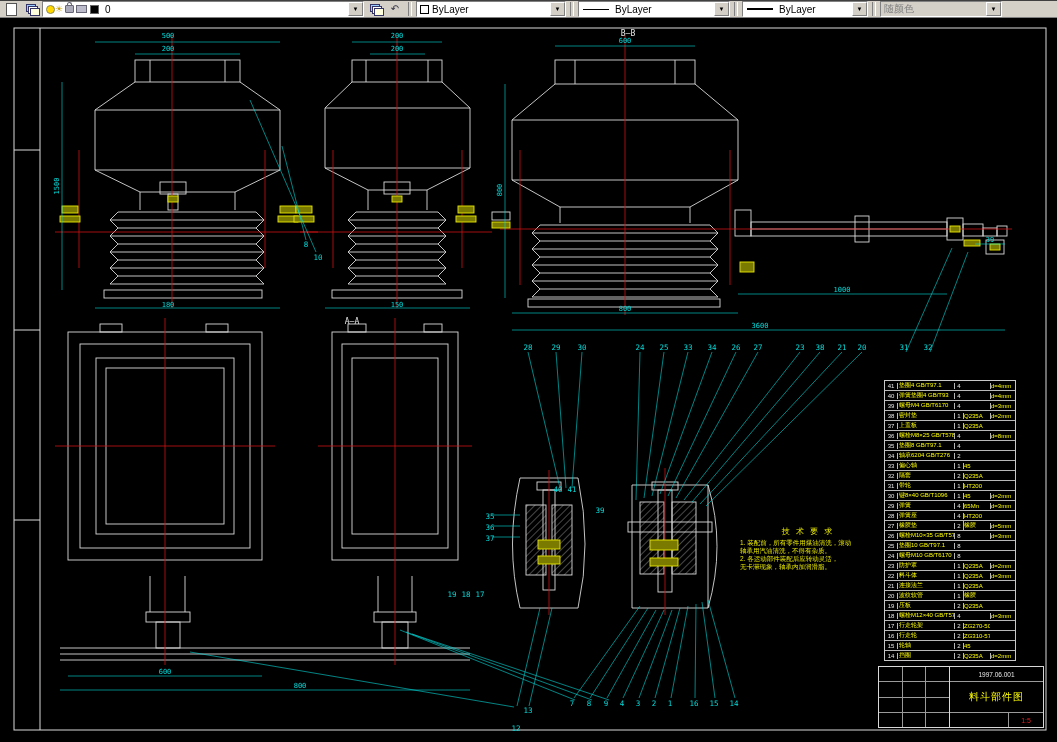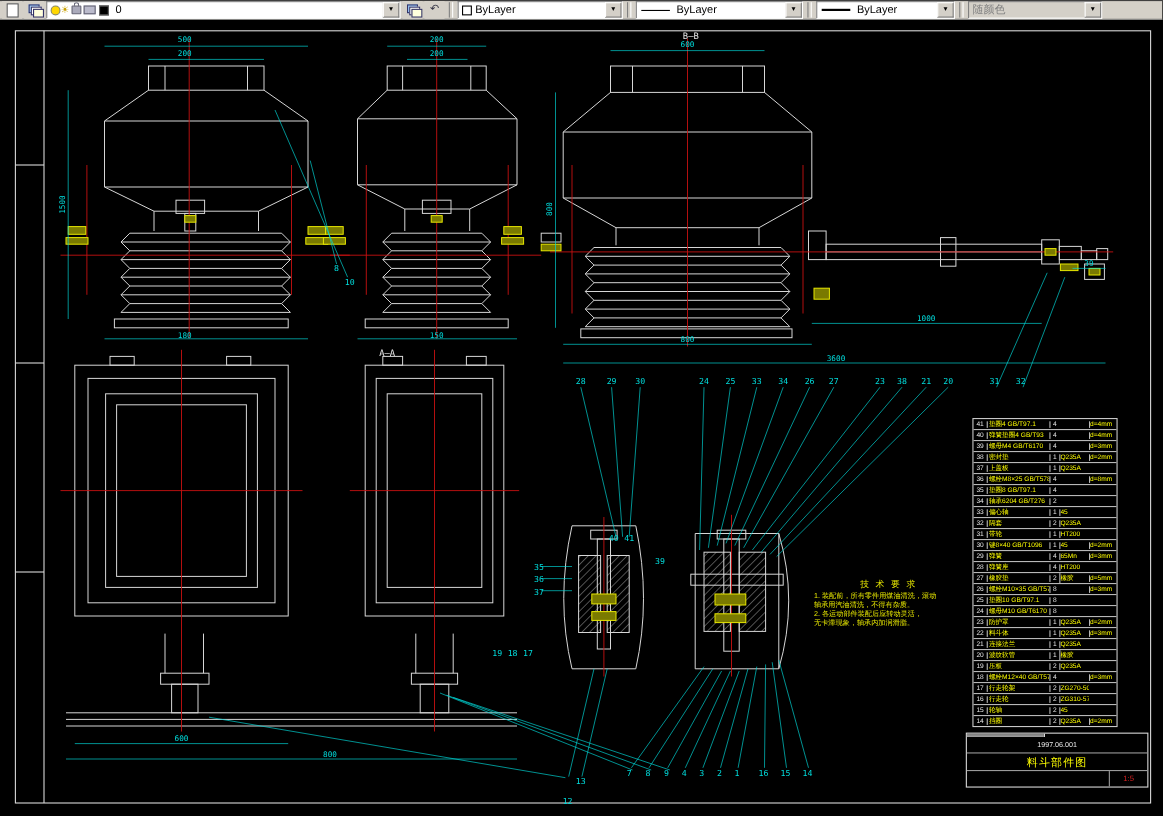--- a/index.html
+++ b/index.html
@@ -39,34 +39,34 @@
   #canvas-svg{position:absolute;left:0;top:0;}
   #overlay{position:absolute;left:0;top:0;width:1057px;height:742px;pointer-events:none;}
   .dim{position:absolute;transform:translate(-50%,-50%);color:#00dcdc;
        font:7px "DejaVu Sans Mono",monospace;white-space:nowrap;}
   .balloon{position:absolute;transform:translate(-50%,-50%);color:#00dcdc;
        font:7.5px "DejaVu Sans Mono",monospace;white-space:nowrap;}
   .viewlabel{position:absolute;transform:translate(-50%,-50%);color:#e8e8e8;
        font:8px "DejaVu Sans Mono",monospace;white-space:nowrap;}
   
   #notes{position:absolute;left:740px;top:526px;width:136px;color:#e8e800;}
-  #notes .nt-title{font-size:8px;text-align:center;letter-spacing:2px;margin-bottom:2px;color:#e8e800;font-family:Liberation Serif, serif;}
+  #notes .nt-title{font-size:8px;text-align:center;letter-spacing:2px;margin-bottom:2px;color:#e8e800;}
   #notes .nt-line{font-size:6.5px;line-height:8px;white-space:nowrap;}
   
   #parts-table{position:absolute;left:884px;top:380px;width:130px;border:1px solid #c8c8c8;background:#000;}
   .pt-row{display:flex;height:9px;align-items:center;border-bottom:1px solid #b8b8b8;overflow:hidden;}
   .pt-row:last-child{border-bottom:none;}
   .pt-no{width:12px;color:#e8e8e8;font-size:6px;text-align:center;border-right:1px solid #b8b8b8;flex:none;}
   .pt-nm{flex:1;color:#ffff00;font-size:6px;white-space:nowrap;overflow:hidden;padding-left:1px;}
   .pt-q{width:8px;color:#e8e8e8;font-size:6px;text-align:center;border-left:1px solid #b8b8b8;flex:none;}
   .pt-mt{width:26px;color:#ffff00;font-size:6px;border-left:1px solid #b8b8b8;flex:none;overflow:hidden;white-space:nowrap;}
   .pt-nt{width:24px;color:#ffff00;font-size:6px;border-left:1px solid #b8b8b8;flex:none;overflow:hidden;white-space:nowrap;}
   
-  #title-block{position:absolute;left:878px;top:666px;width:166px;height:50px;border:1px solid #d8d8d8;
-               display:flex;background:#000;box-sizing:border-box;flex-direction:column;}
+  #title-block{position:absolute;left:878px;top:666px;width:166px;height:62px;border:1px solid #d8d8d8;
+               display:flex;background:#000;box-sizing:border-box;}
   #tb-left{width:70px;border-right:1px solid #d8d8d8;display:flex;flex-direction:column;}
   #tb-left .tb-cell{flex:1;border-bottom:1px solid #9a9a9a;display:flex;}
   #tb-left .tb-cell:last-child{border-bottom:none;}
   #tb-left .tb-cell i{flex:1;border-right:1px solid #9a9a9a;display:block;}
   #tb-left .tb-cell i:last-child{border-right:none;}
   #tb-right{flex:1;display:flex;flex-direction:column;}
   #tb-number{height:14px;border-bottom:1px solid #9a9a9a;color:#e8e8e8;font-size:6.5px;
              display:flex;align-items:center;justify-content:center;}
   #tb-name{flex:1;color:#ffff00;font-size:10px;display:flex;align-items:center;justify-content:center;
            letter-spacing:1px;}

